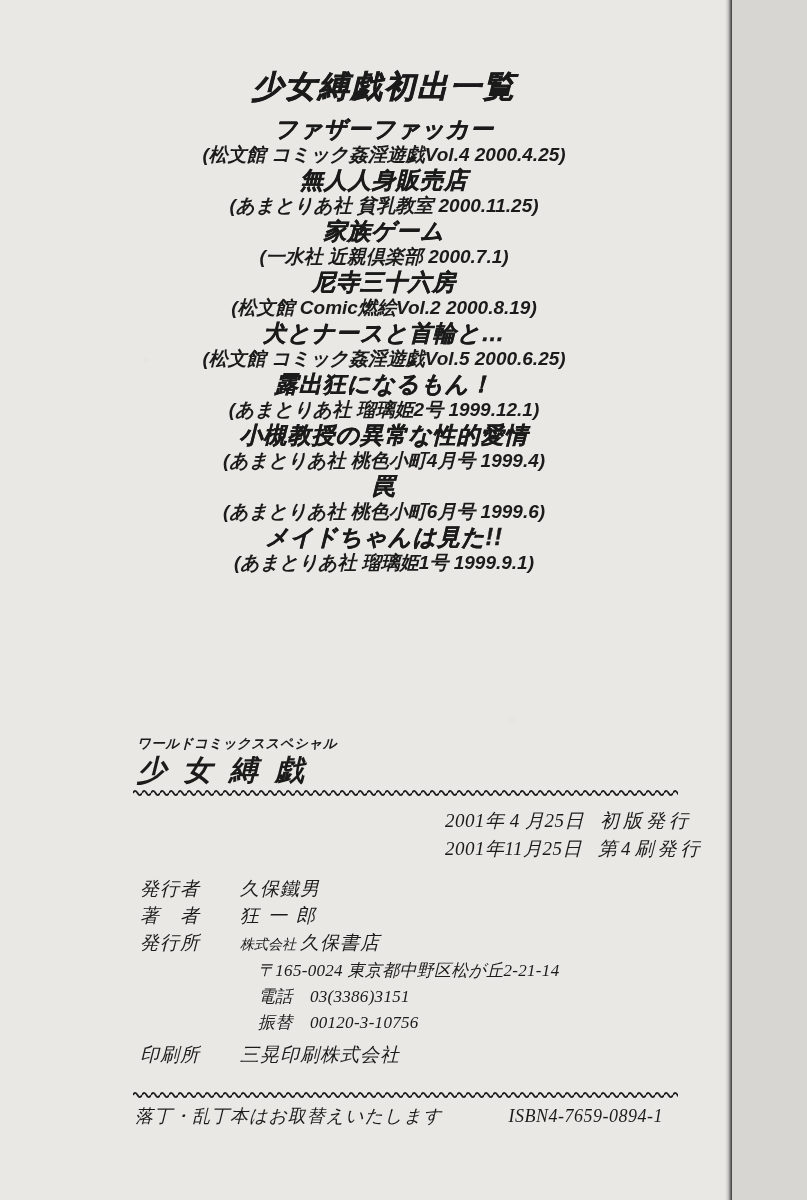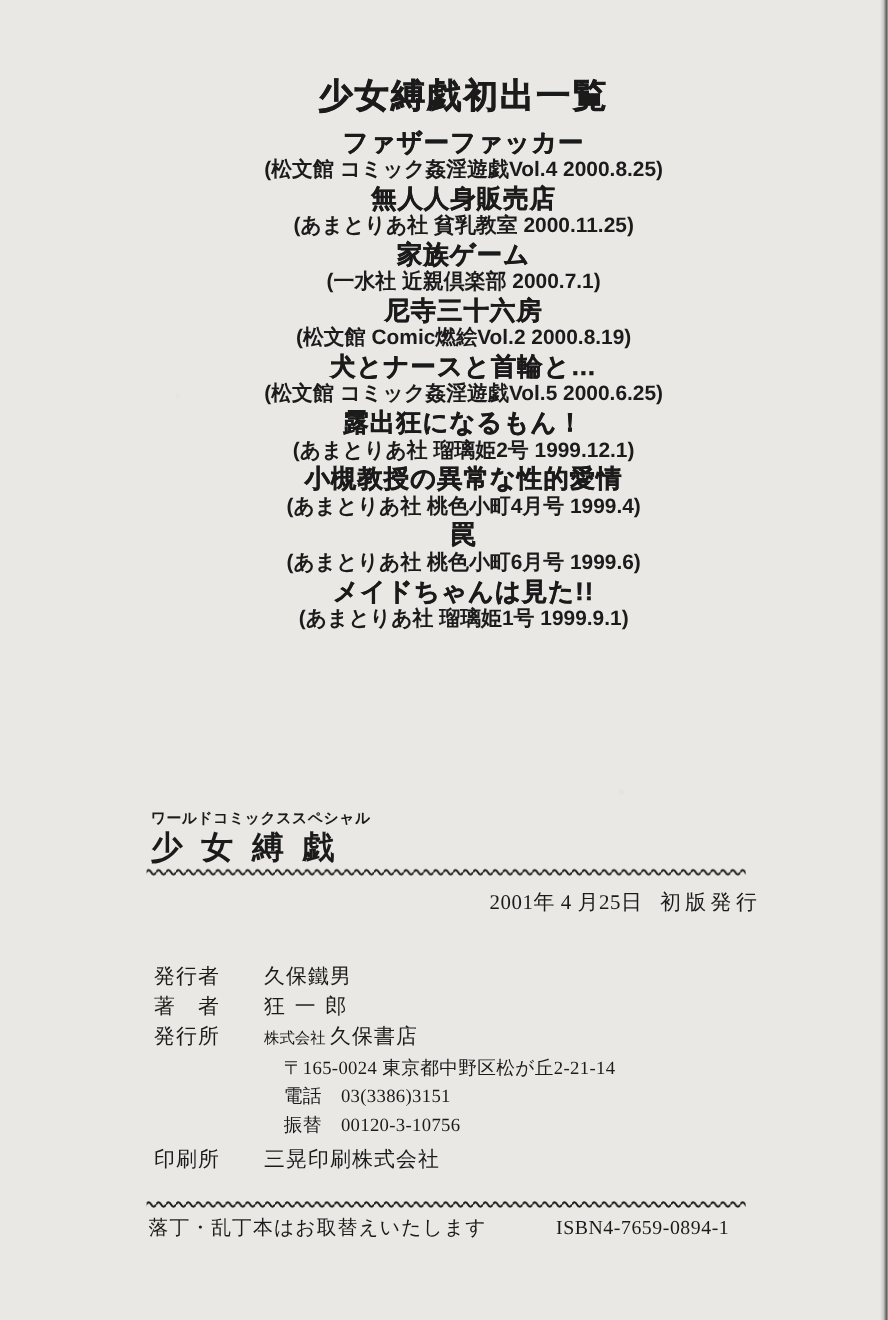--- a/index.html
+++ b/index.html
@@ -3,27 +3,28 @@
 <meta charset="utf-8">
 <style>
   html,body{margin:0;padding:0;}
   body{
     width:807px;height:1200px;
     background:#d8d6d3;
     font-family:"Liberation Sans","DejaVu Sans",sans-serif;
   }
   .page{
     position:relative;
-    width:807px;height:1200px;
+    width:732px;height:1200px;
     background:
       radial-gradient(circle at 20% 30%, rgba(0,0,0,0.012) 0 2px, transparent 3px),
       radial-gradient(circle at 70% 60%, rgba(0,0,0,0.015) 0 2px, transparent 3px),
       #e9e8e5;
     color:#1b1b1b;
     overflow:hidden;
+    font-style:italic;
   }
   
   .scan-edge{
     position:absolute;top:0;right:0;width:7px;height:1200px;
     background:linear-gradient(to right, rgba(0,0,0,0) 0%, rgba(20,20,20,0.15) 45%, rgba(25,25,25,0.85) 100%);
   }
 
   
   .pub-list{
     position:absolute;left:44px;right:8px;top:66px;
@@ -87,21 +88,21 @@
 </head>
 <body>
 
 <div class="page">
 
   <section class="pub-list">
     <h1 class="pub-list-title">少女縛戯初出一覧</h1>
 
     <div class="entry">
       <div class="entry-title">ファザーファッカー</div>
-      <div class="entry-source">(松文館 コミック姦淫遊戯Vol.4 2000.8.25)</div>
+      <div class="entry-source">(松文館 コミック姦淫遊戯Vol.4 2000.4.25)</div>
     </div>
     <div class="entry">
       <div class="entry-title">無人人身販売店</div>
       <div class="entry-source">(あまとりあ社 貧乳教室 2000.11.25)</div>
     </div>
     <div class="entry">
       <div class="entry-title">家族ゲーム</div>
       <div class="entry-source">(一水社 近親倶楽部 2000.7.1)</div>
     </div>
     <div class="entry">
@@ -140,20 +141,23 @@
           <path d="M0 5 Q2.25 0.8 4.5 5 T9 5" fill="none" stroke="#1e1e1e" stroke-width="1.8"></path>
         </pattern>
       </defs>
       <rect width="545" height="10" fill="url(#wv1)"></rect>
     </svg>
 
     <div class="editions">
       <div class="edition-line">
         <span class="ed-date">2001年 4 月25日</span><span class="ed-label">初版発行</span>
       </div>
+      <div class="edition-line">
+        <span class="ed-date">2001年11月25日</span><span class="ed-label">第4刷発行</span>
+      </div>
     </div>
 
     <div class="crows">
       <div class="crow">
         <span class="clabel">発行者</span><span class="cvalue">久保鐵男</span>
       </div>
       <div class="crow">
         <span class="clabel">著　者</span><span class="cvalue cvalue-spaced">狂一郎</span>
       </div>
       <div class="crow">

